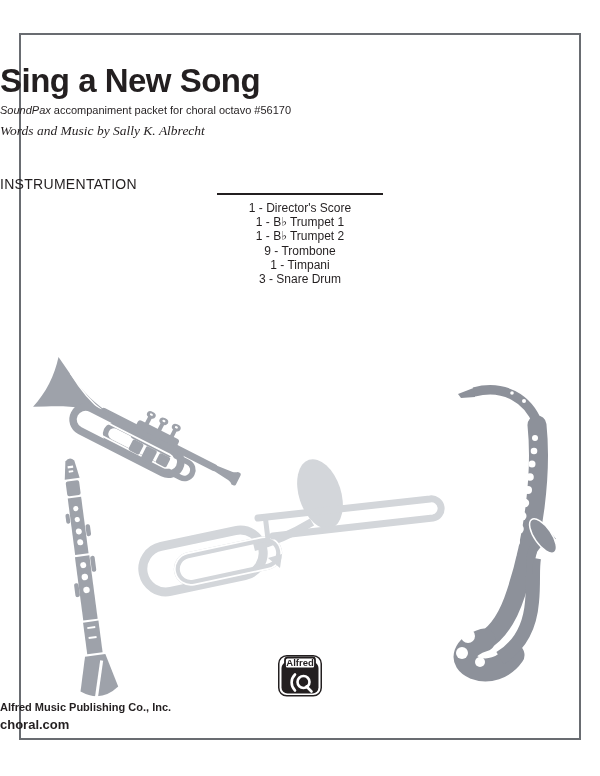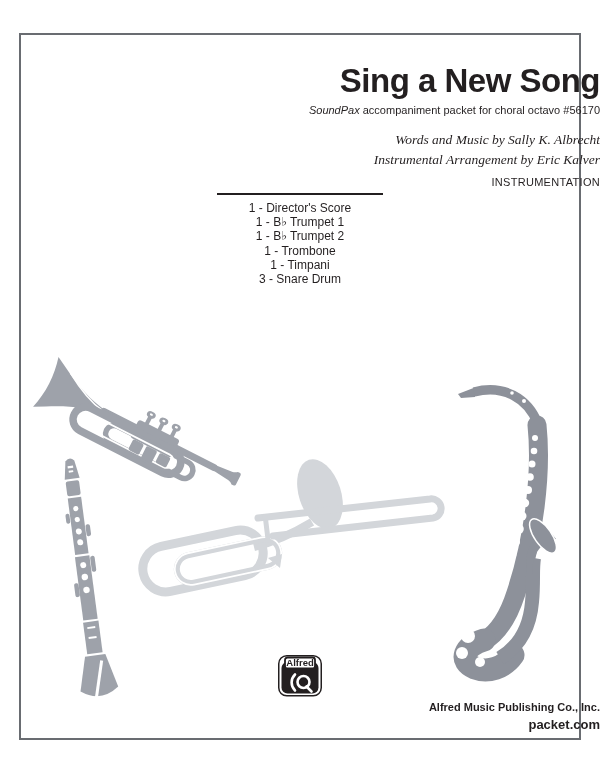--- a/index.html
+++ b/index.html
@@ -7,26 +7,26 @@
     --instrument-light-gray:#d3d6da;
     --sax-gray:#8d919a;
     --border-gray:#696c71;
     --text-black:#231f20;
   }
   *{margin:0;padding:0;box-sizing:border-box;}
   html,body{width:600px;height:776px;background:#fff;overflow:hidden;}
   body{position:relative;font-family:"Liberation Sans","DejaVu Sans",sans-serif;color:var(--text-black);}
   .abs{position:absolute;}
   .page-border{left:19px;top:33px;width:562px;height:707px;border:2px solid var(--border-gray);}
-  .ctr{left:0;right:0;text-align:right;margin-left:16px;}
+  .ctr{left:0;right:0;text-align:left;}
   .title{top:62px;font-size:33px;font-weight:bold;letter-spacing:-0.5px;}
   .subtitle{top:104px;font-size:11px;}
   .subtitle .brand{font-weight:normal;font-style:italic;}
-  .credits{top:130px;font-family:"Liberation Serif","DejaVu Serif",serif;font-style:italic;font-size:13.5px;line-height:20px;padding-left:17px;}
-  .instr-heading{top:176px;font-size:11px;letter-spacing:0.3px;}
+  .credits{top:121px;font-family:"Liberation Serif","DejaVu Serif",serif;font-style:italic;font-size:13.5px;line-height:20px;}
+  .instr-heading{top:176px;font-size:14px;letter-spacing:0.3px;}
   .instr-rule{top:193px;left:50%;transform:translateX(-50%);width:166px;height:2px;background:var(--text-black);}
   .instr-list-wrap{top:201px;left:0;right:0;}
   .instr-list{width:max-content;margin:0 auto;text-align:center;font-size:12px;line-height:14.2px;}
   .art{position:absolute;overflow:visible;}
   .fg{fill:var(--instrument-gray);}  .sg{stroke:var(--instrument-gray);fill:none;}
   .fl{fill:var(--instrument-light-gray);} .sl{stroke:var(--instrument-light-gray);fill:none;}
   .fs{fill:var(--sax-gray);} .ss{stroke:var(--sax-gray);fill:none;}
   .fw{fill:#fff;} .sw{stroke:#fff;fill:none;}
   .logo-wrap{top:655px;left:50%;transform:translateX(-50%);}
   .publisher{top:701px;font-size:11px;font-weight:bold;}
@@ -37,32 +37,31 @@
 <body>
 
 <div class="abs page-border"></div>
 
 <div class="abs ctr title">Sing a New Song</div>
 
 <div class="abs ctr subtitle"><span class="brand">SoundPax</span><span> accompaniment packet for choral octavo #56170</span></div>
 
 <div class="abs ctr credits">
   <div>Words and Music by Sally K. Albrecht</div>
-  <div>Instrumental Arrangement by Eric Kalver</div>
 </div>
 
 <div class="abs ctr instr-heading">INSTRUMENTATION</div>
 <div class="abs instr-rule"></div>
 
 <div class="abs instr-list-wrap">
   <div class="instr-list">
     <div>1 - Director's Score</div>
     <div>1 - B♭ Trumpet 1</div>
     <div>1 - B♭ Trumpet 2</div>
-    <div>1 - Trombone</div>
+    <div>9 - Trombone</div>
     <div>1 - Timpani</div>
     <div>3 - Snare Drum</div>
   </div>
 </div>
 
 <svg class="art" style="left:30px;top:347px;width:240px;height:145px" viewBox="0 0 240 145">
   <g transform="translate(14,6) rotate(27 0 28)">
     <path class="fg" d="M2 0 C7 18 7 38 2 56 L13 50 C34 38 52 32 66 30 L66 26 C52 24 34 18 13 6 Z"></path>
     <path class="sw" stroke-width="1.6" d="M20 9 C38 20 52 26 66 28"></path>
     <rect class="fg" x="64" y="24.5" width="130" height="7" rx="3"></rect>
@@ -160,13 +159,13 @@
     <rect x="3.5" y="7" width="37" height="31.5" rx="6" fill="#231f20"></rect>
     <rect x="7" y="2.5" width="30" height="11" rx="2.5" fill="#fff" stroke="#231f20" stroke-width="1.8"></rect>
     <text class="logo-text" x="22" y="11.2" text-anchor="middle" fill="#231f20">Alfred</text>
     <path d="M17 19.5 C12.5 24 12.5 31 17 35.5" stroke="#fff" stroke-width="2.6" fill="none" stroke-linecap="round"></path>
     <circle cx="25.5" cy="27" r="6" stroke="#fff" stroke-width="2.6" fill="none"></circle>
     <path d="M28.5 31.5 L33.5 36.5" stroke="#fff" stroke-width="2.6" stroke-linecap="round"></path>
   </svg>
 </div>
 
 <div class="abs ctr publisher">Alfred Music Publishing Co., Inc.</div>
-<div class="abs ctr website">packet.com</div>
+<div class="abs ctr website">choral.com</div>
 
 </body></html>

